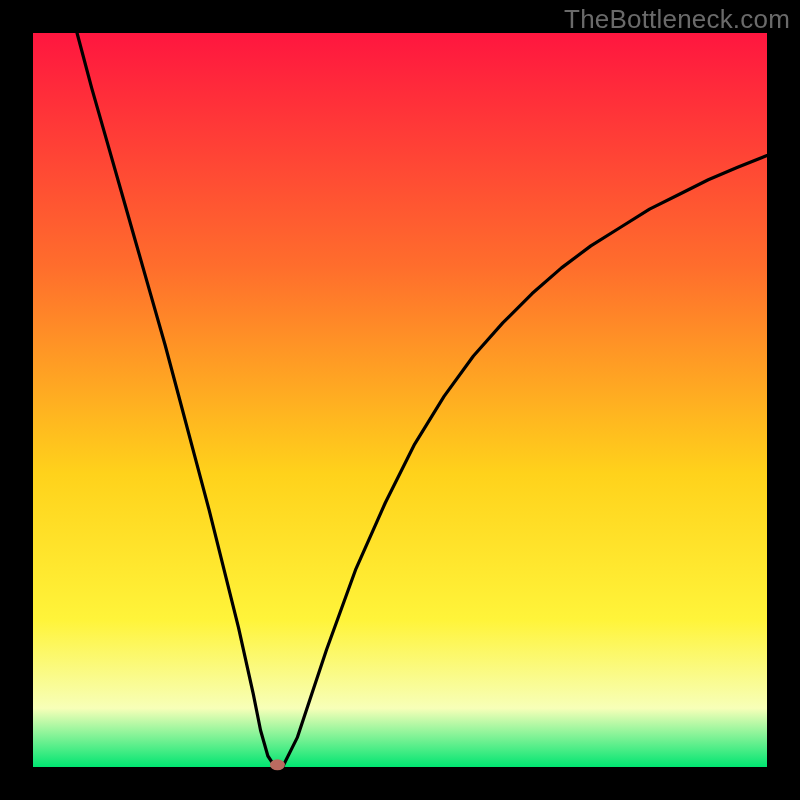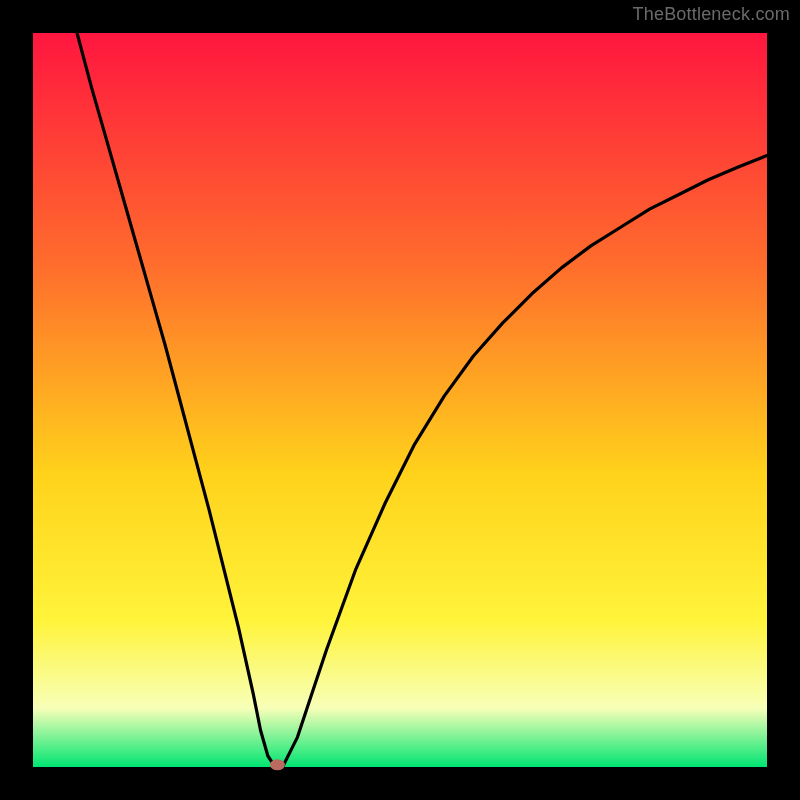--- a/index.html
+++ b/index.html
@@ -15,21 +15,21 @@
     position: relative;
     width: 800px;
     height: 800px;
     background: #000;
   }
   .attribution {
     position: absolute;
     top: 4px;
     right: 10px;
     color: #6a6a6a;
-    font-size: 18px;
+    font-size: 26px;
     font-weight: 500;
     letter-spacing: 0.2px;
     z-index: 10;
   }
   svg {
     position: absolute;
     left: 0;
     top: 0;
   }
 </style>

